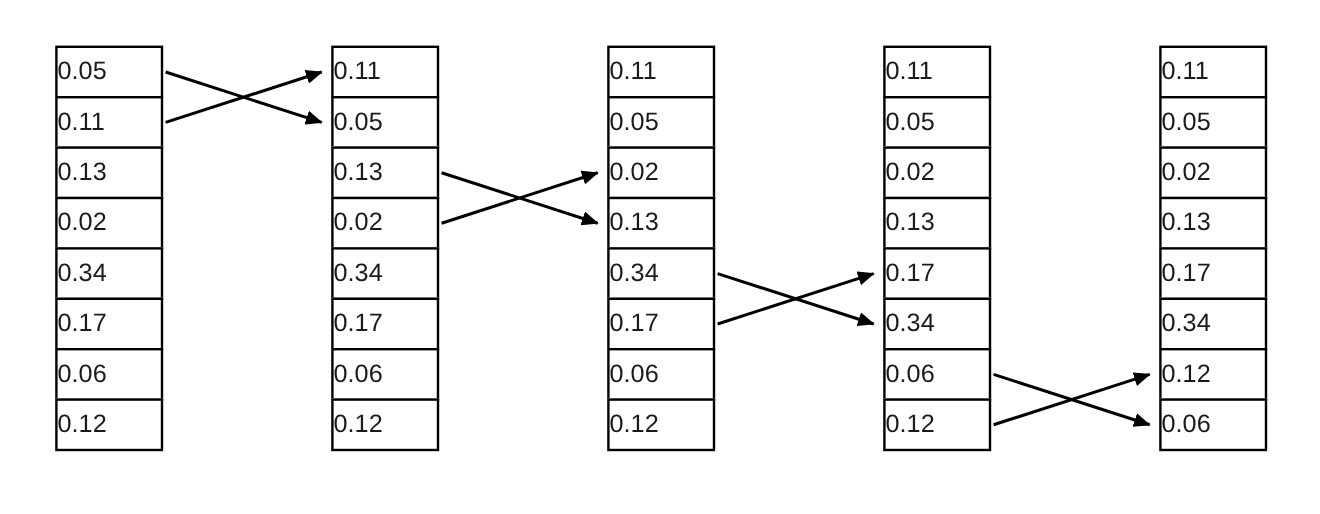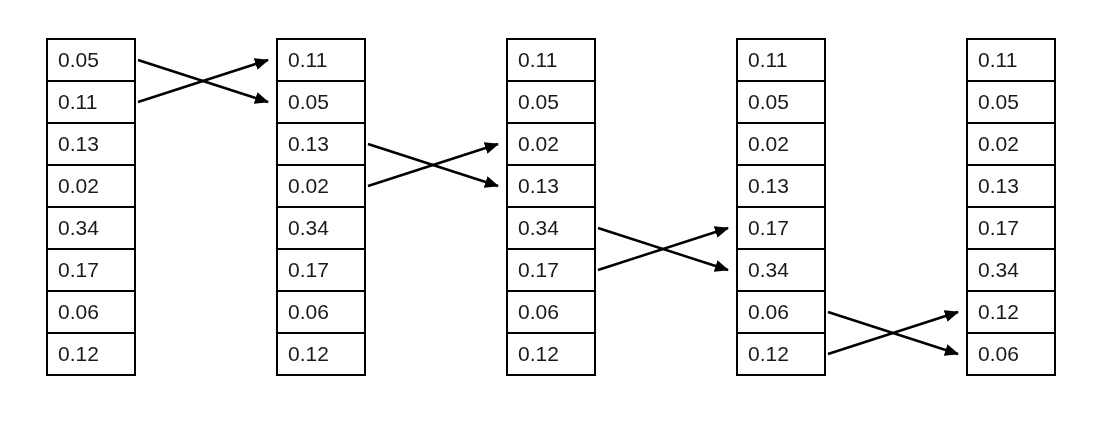--- a/index.html
+++ b/index.html
@@ -22,21 +22,21 @@
     box-sizing: border-box;
     width: 90px;
     height: 44px;
     border: 2px solid #000000;
     margin-top: -2px;
     background: #ffffff;
     font-size: 21px;
     color: #1a1a1a;
     display: flex;
     align-items: center;
-    padding-left: 10px;
+    padding-left: 0;
   }
   .cell:first-child {
     margin-top: 0;
   }
   svg.arrows {
     position: absolute;
     left: 0;
     top: 0;
     width: 1100px;
     height: 428px;

